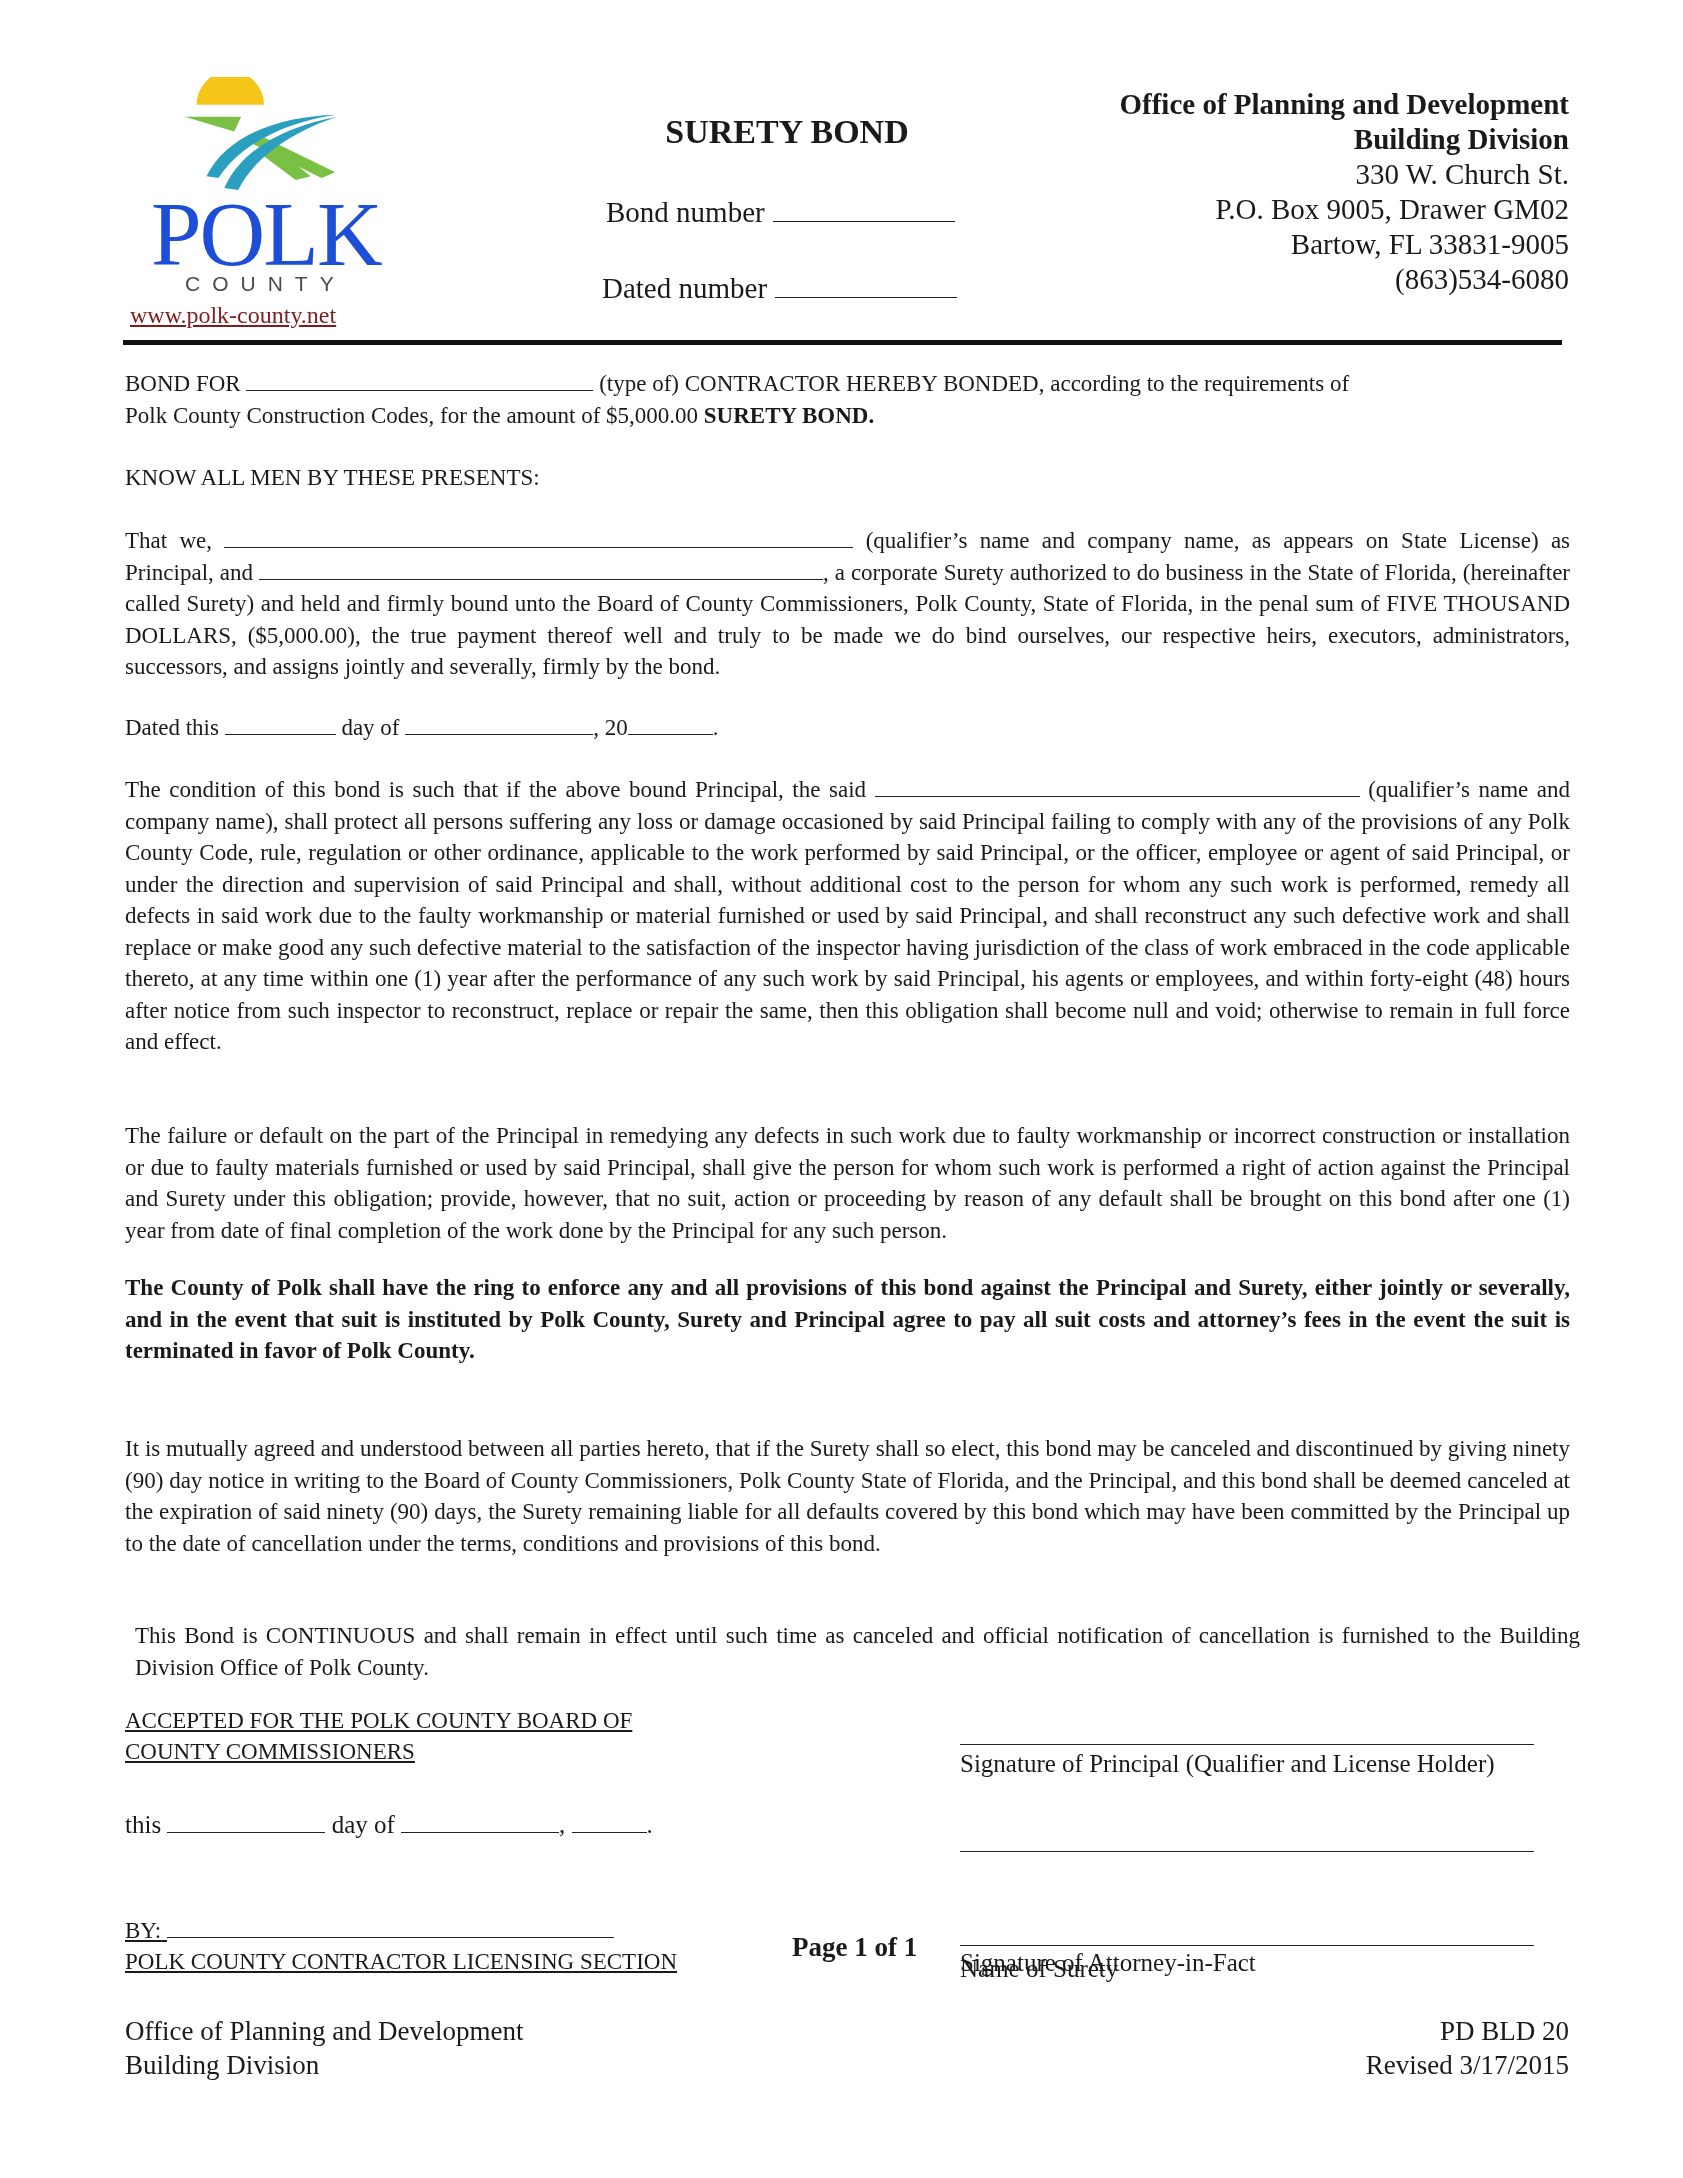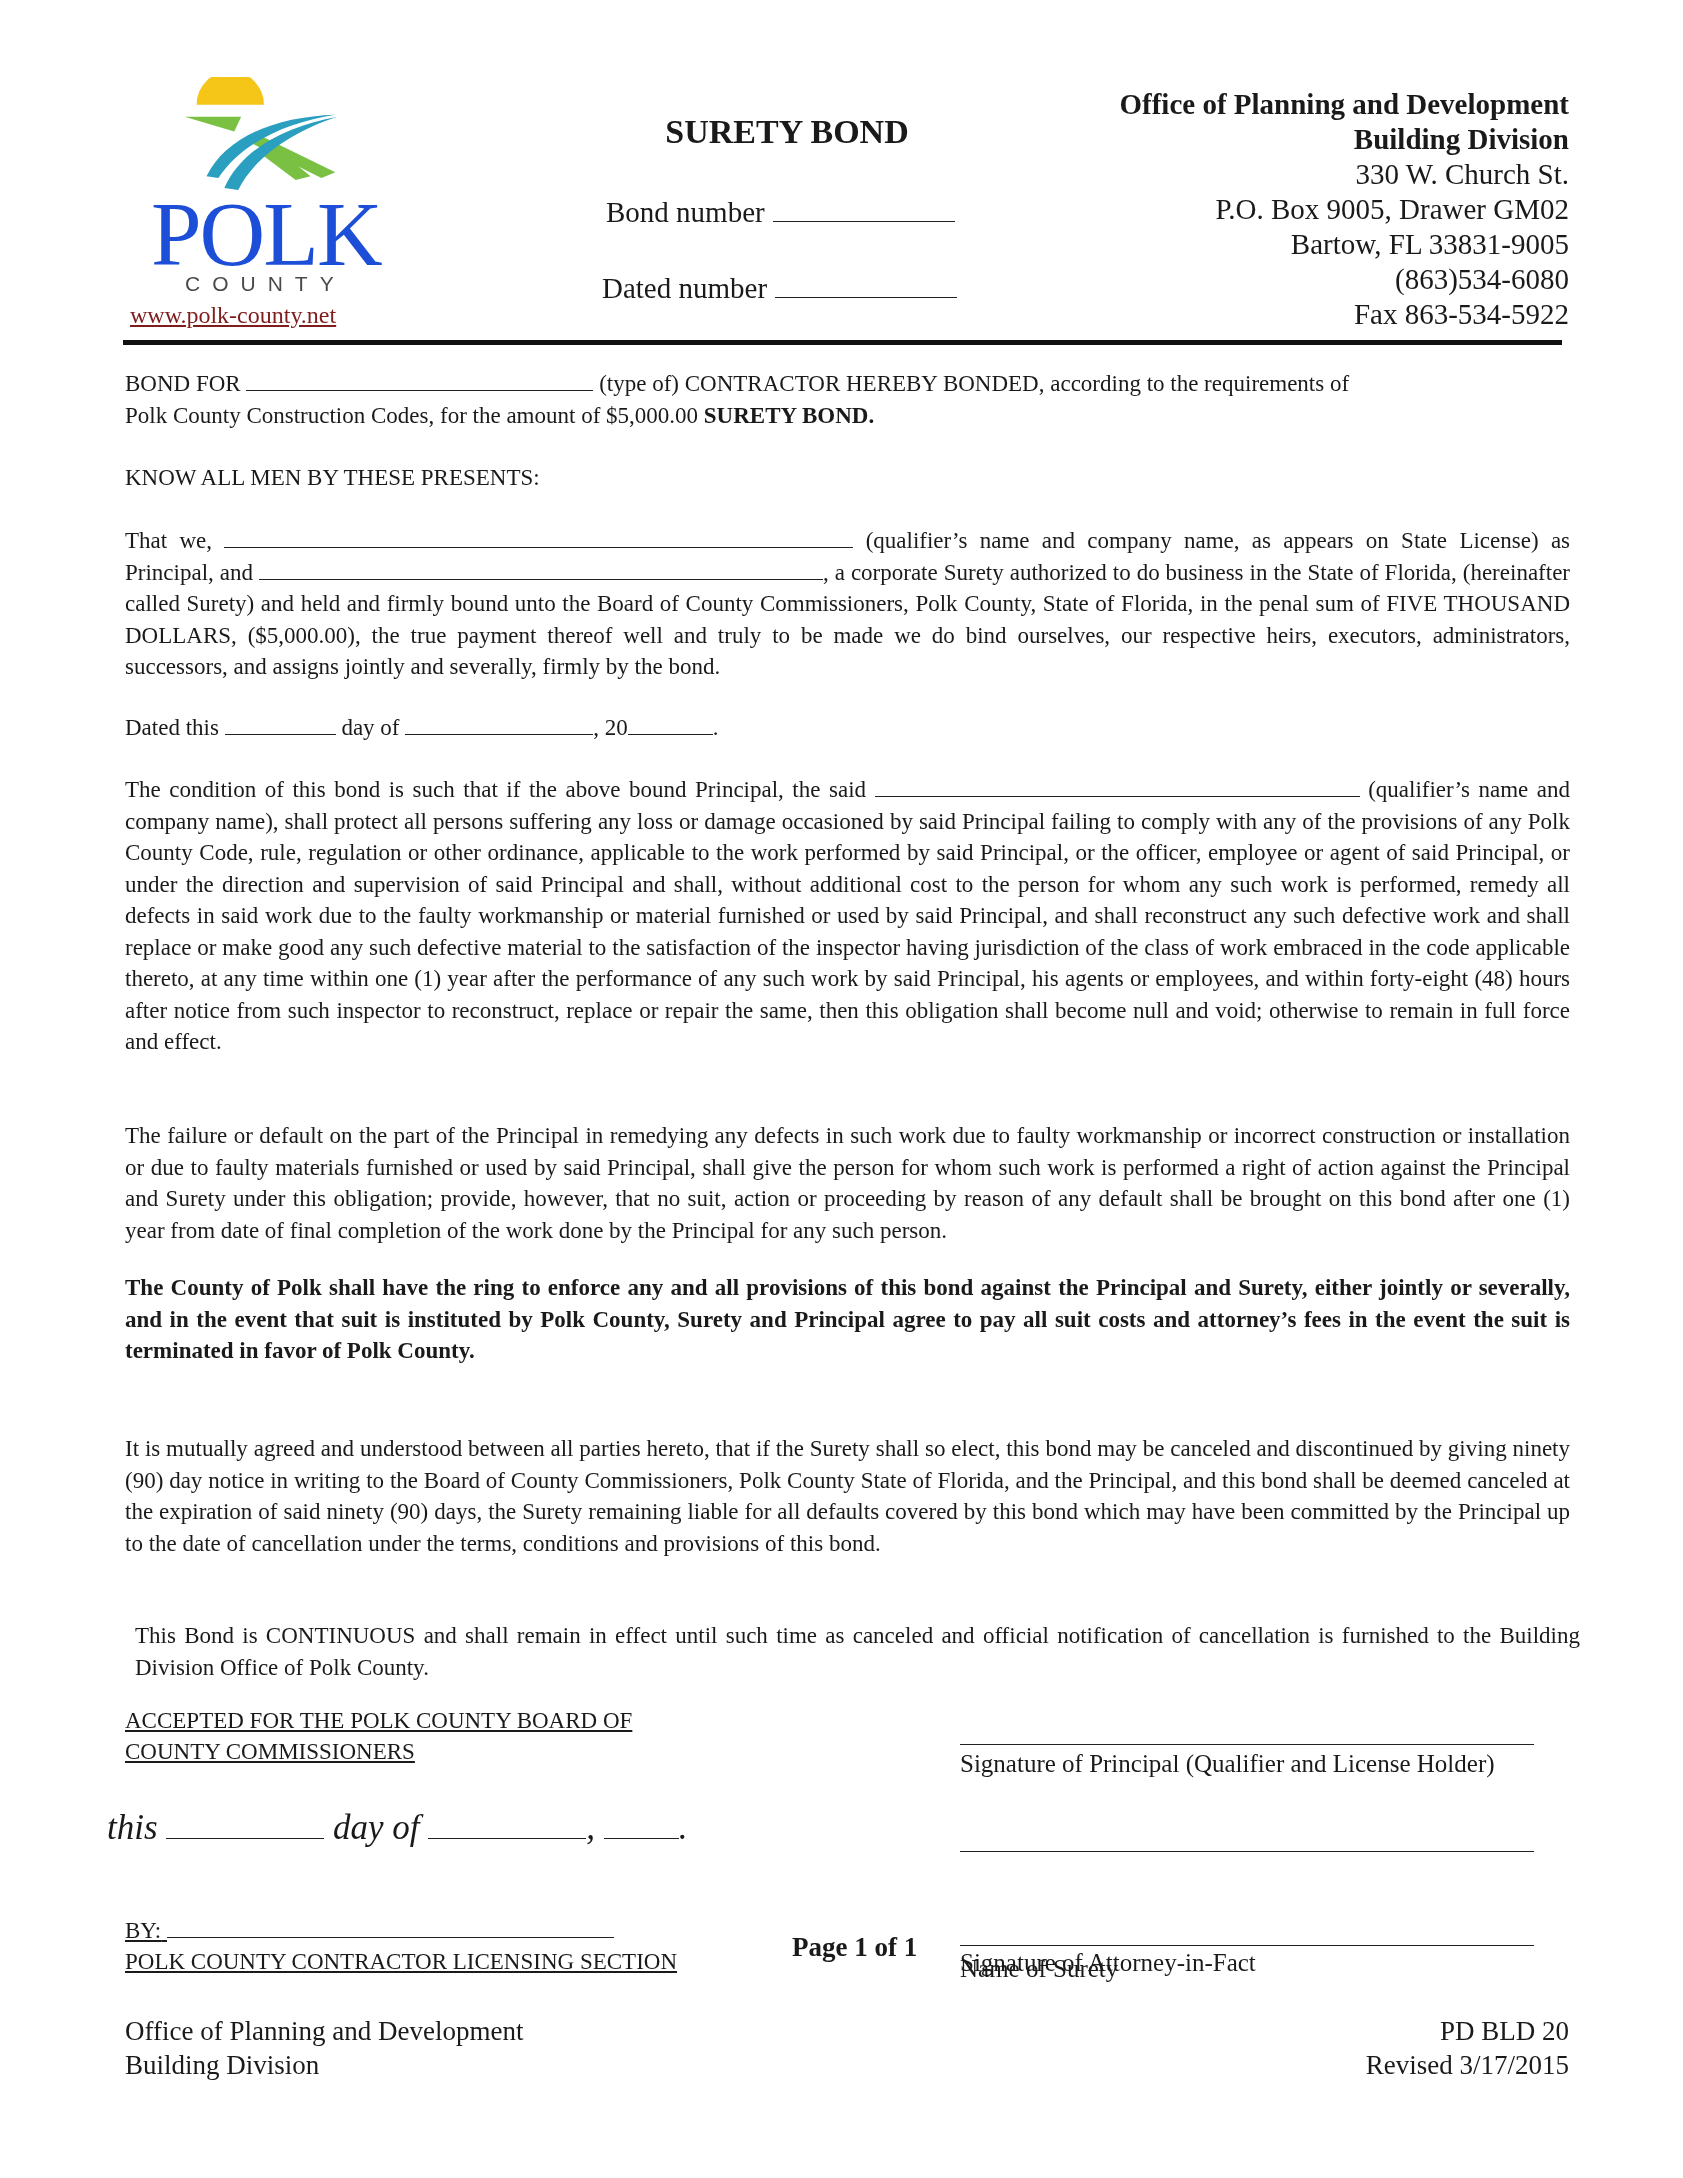--- a/index.html
+++ b/index.html
@@ -14,21 +14,21 @@
   .site-link { left: 130px; top: 302px; font-size: 24px; color: #7f1d1d; text-decoration: underline; }
   .title { left: 594px; top: 113px; width: 386px; text-align: center; font-size: 34px; font-weight: bold; }
   .field { font-size: 29px; }
   .field .blank { display: inline-block; border-bottom: 1.5px solid #222; height: 24px; vertical-align: baseline; margin-left: 8px; }
   .office { right: 114px; top: 87px; text-align: right; font-size: 29px; line-height: 35px; }
   .office .b { font-weight: bold; }
   .rule { left: 123px; top: 340px; width: 1439px; height: 5px; background: #111; }
   .para { left: 125px; width: 1445px; font-size: 23px; line-height: 31.5px; text-align: justify; }
   .para .blank { display: inline-block; border-bottom: 1.4px solid #222; height: 20px; }
   .sig-left { left: 125px; font-size: 23px; line-height: 31px; text-decoration: underline; }
-  .this-line { left: 107px; top: 1808px; font-size: 35px; font-style: italic; }
+  .this-line { left: 125px; top: 1808px; font-size: 25px; }
   .this-line .blank { display:inline-block; border-bottom: 1.4px solid #222; height: 24px; }
   .sig-right-line { left: 960px; width: 574px; height: 0; border-top: 1.4px solid #222; }
   .sig-right-label { left: 960px; font-size: 25px; }
   .footer { font-size: 27px; line-height: 34px; }
 </style>
 </head>
 <body>
 
 <div class="abs logo">
   <svg width="228" height="114" viewBox="0 0 230 115">
@@ -52,21 +52,20 @@
   <span>Dated number</span><span class="blank" style="width:182px;"></span>
 </div>
 
 <div class="abs office">
   <div class="b">Office of Planning and Development</div>
   <div class="b">Building Division</div>
   <div>330 W. Church St.</div>
   <div>P.O. Box 9005, Drawer GM02</div>
   <div>Bartow, FL 33831-9005</div>
   <div>(863)534-6080</div>
-  <div>Fax 863-534-5922</div>
 </div>
 
 <div class="abs rule"></div>
 
 <div class="abs para" style="top:368px;">
   <span>BOND FOR</span>
   <span class="blank" style="width:347px;"></span>
   <span>(type of) CONTRACTOR HEREBY BONDED, according to the requirements of</span><br>
   <span>Polk County Construction Codes, for the amount of $5,000.00</span>
   <b>SURETY BOND.</b>

